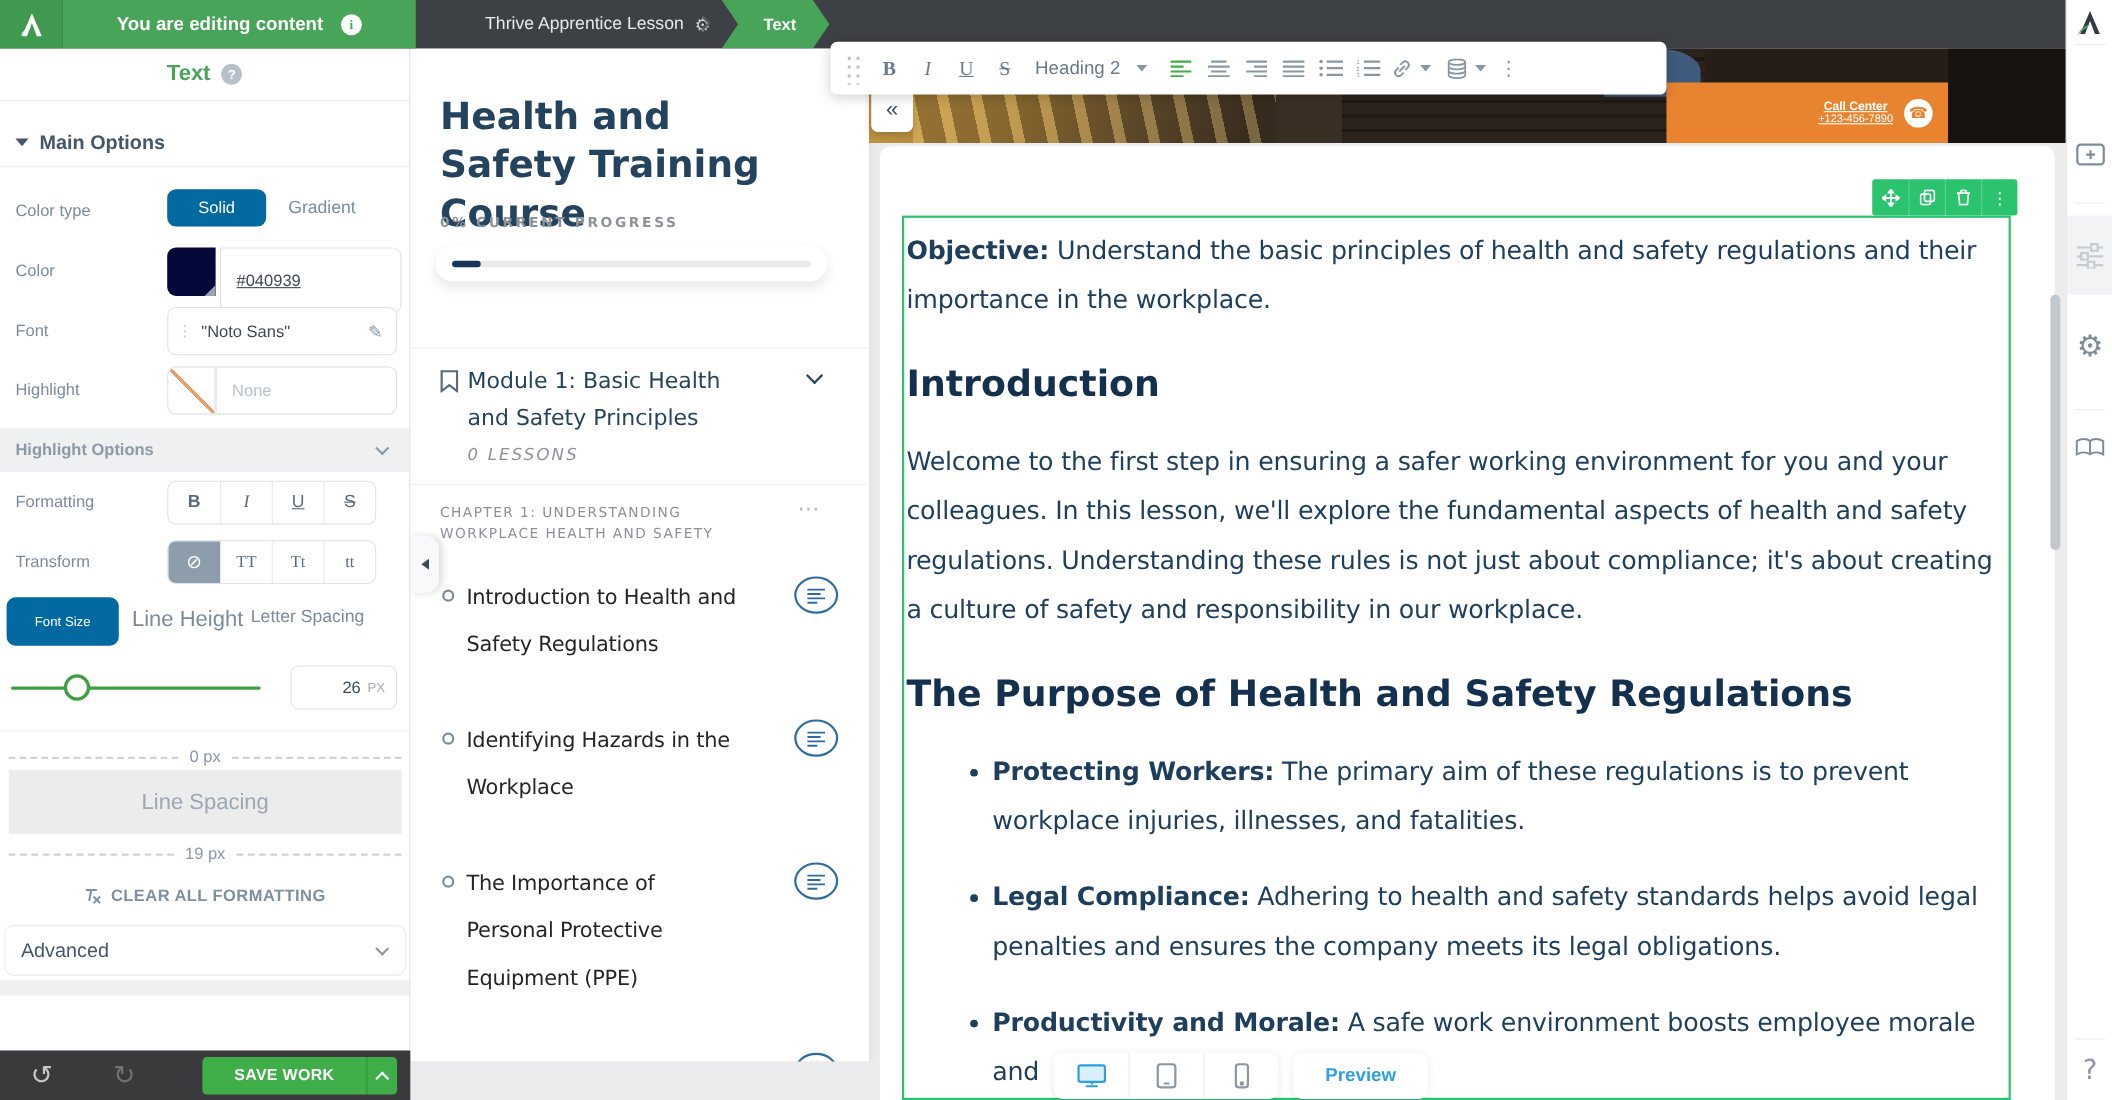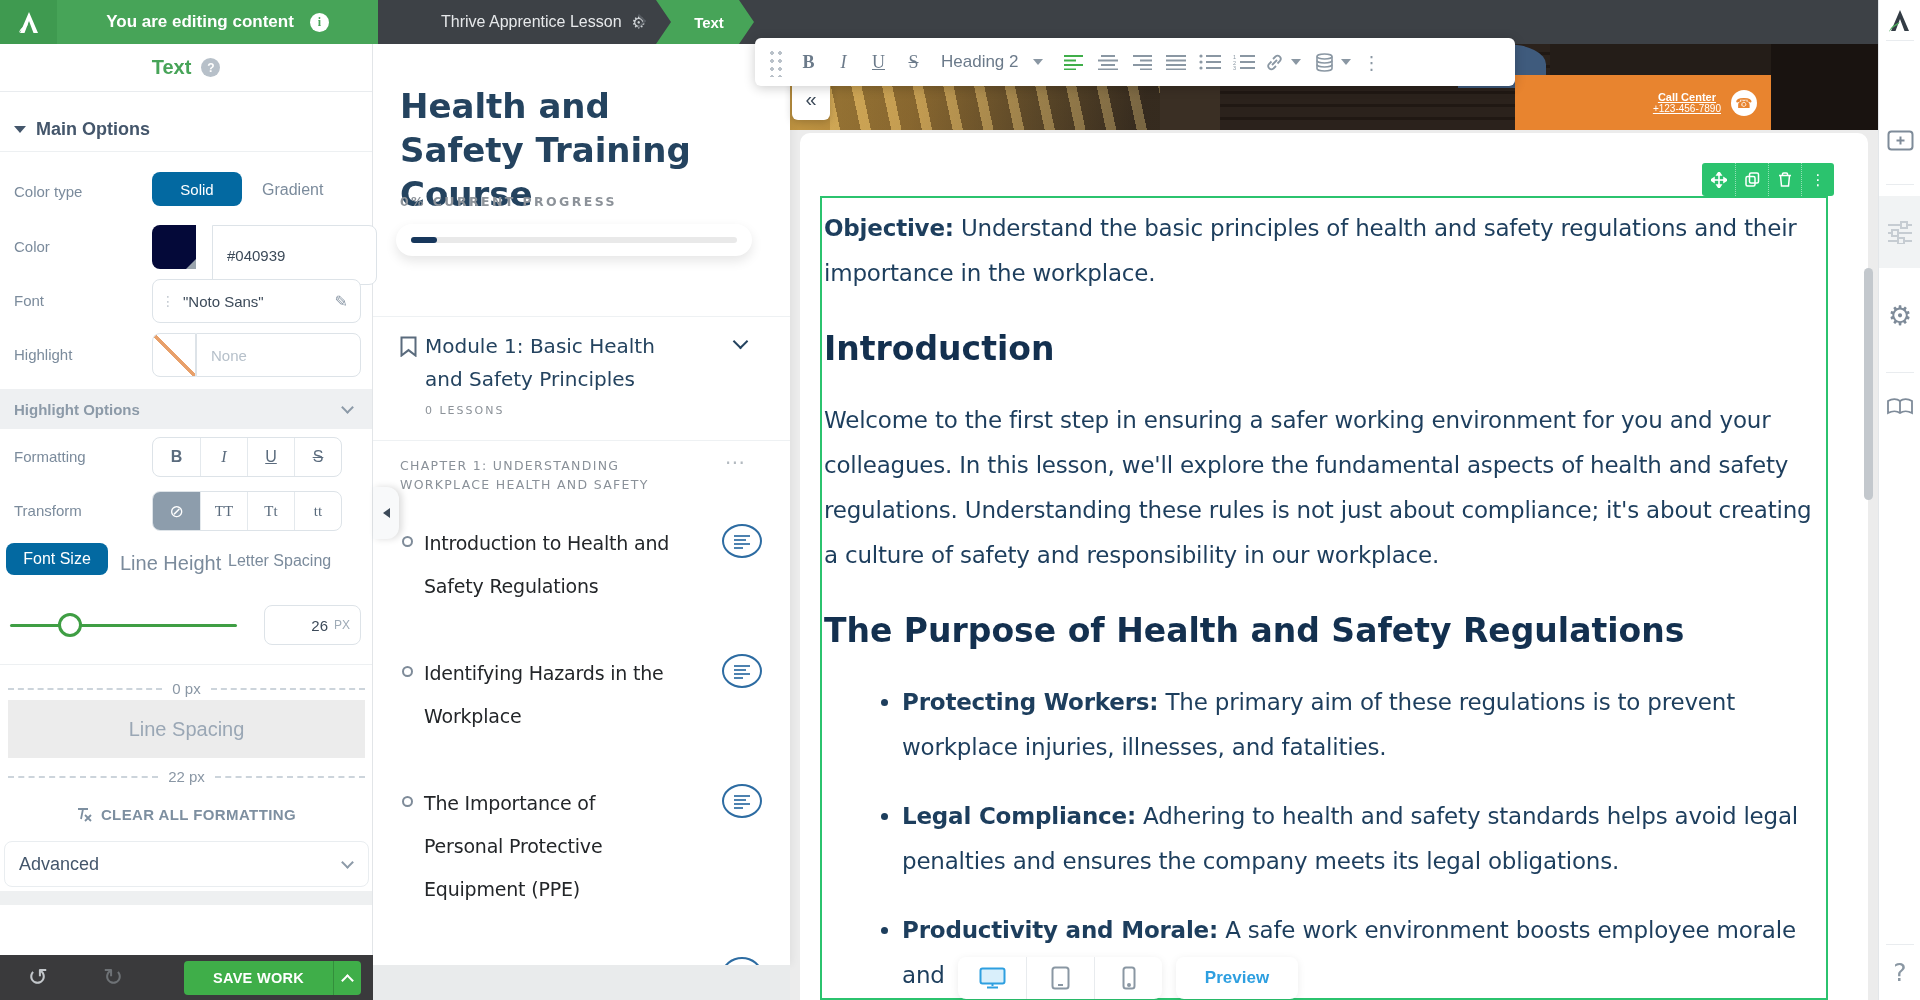--- a/index.html
+++ b/index.html
@@ -76,21 +76,21 @@
   .mid-font { font-family:"DejaVu Sans",sans-serif; }
   .course-title { left:27px; top:40px; width:335px; font-size:34px; line-height:44px;
                   font-weight:bold; color:#24435f; }
   .prog-label { left:27px; top:150px; font-size:12.5px; letter-spacing:2.4px; color:#8c9299; font-weight:600; }
   .prog-pill { left:23px; top:180px; width:356px; height:32px; border-radius:16px; background:#fff;
                box-shadow:0 5px 12px rgba(0,0,0,.10); }
   .prog-track { left:38px; top:193px; width:326px; height:6px; border-radius:3px; background:#e9e9e9; }
   .prog-fill { height:6px; border-radius:3px; background:#17375c; }
   .mid-div { left:0; width:417px; border-top:1px solid #eef1f3; }
   .module-title { left:52px; top:286px; width:250px; font-size:20px; line-height:33px; color:#24435f; }
-  .module-meta { left:52px; top:360px; font-size:11px; letter-spacing:2px; color:#8c9299; }
+  .module-meta { left:52px; top:360px; font-size:15px; letter-spacing:2px; color:#8c9299;font-style:italic; }
   .chev-nav { width:11px; height:11px; border-right:2.6px solid #24435f; border-bottom:2.6px solid #24435f;
               transform:rotate(45deg); }
   .chapter { left:27px; top:412px; width:285px; font-size:12.5px; letter-spacing:1.3px;
              line-height:19px; color:#8a9199; }
   .dots-h { left:352px; top:406px; color:#b3bac0; font-size:20px; font-family:"DejaVu Sans",sans-serif; }
   .lessons { left:27px; top:478px; width:363px; }
   .lesson { position:relative; padding-left:24px; min-height:86px; margin-bottom:44px; }
   .lesson-ring { position:absolute; left:2px; top:14px; width:11px; height:11px; border-radius:50%;
                  border:2px solid #7e8b99; }
   .lesson-txt { display:block; width:250px; font-size:19px; line-height:43px; color:#232629;
@@ -214,21 +214,21 @@
     </div>
 
     <span class="abs row-label" style="left:14px; top:139px;">Color type</span>
     <div class="abs chip ctr" style="left:152px; top:128px; width:90px; height:34px;">Solid</div>
     <span class="abs row-label" style="left:262px; top:137px; font-size:16px;">Gradient</span>
 
     <span class="abs row-label" style="left:14px; top:194px;">Color</span>
     <div class="abs" style="left:152px; top:181px; width:44px; height:44px; background:#040939; border-radius:8px 0 0 8px; overflow:hidden;">
       <span class="swatch-corner"></span>
     </div>
-    <div class="abs inp flex" style="left:212px; top:181px; width:165px; height:60px; border-radius:0 8px 8px 0; padding-left:14px;">
+    <div class="abs inp flex" style="left:200px; top:181px; width:165px; height:60px; border-radius:0 8px 8px 0; padding-left:14px;text-decoration:underline;">
       <span>#040939</span>
     </div>
 
     <span class="abs row-label" style="left:14px; top:248px;">Font</span>
     <div class="abs inp flex" style="left:152px; top:235px; width:209px; height:44px; border-radius:8px; padding:0 12px 0 8px; gap:8px;">
       <span class="glyph" style="color:#c3cad1; font-size:14px;">⋮</span>
       <span style="flex:1;">"Noto Sans"</span>
       <span class="glyph" style="color:#8b98a6; font-size:16px;">✎</span>
     </div>
 
@@ -252,41 +252,41 @@
     </div>
 
     <span class="abs row-label" style="left:14px; top:458px;">Transform</span>
     <div class="abs group" style="left:152px; top:447px;">
       <span class="cell glyph" style="background:#8d9dac; color:#fff; font-size:17px;">⊘</span>
       <span class="cell" style="font-family:'Liberation Serif',serif; font-size:15px;">TT</span>
       <span class="cell" style="font-family:'Liberation Serif',serif; font-size:15px;">Tt</span>
       <span class="cell" style="font-family:'Liberation Serif',serif; font-size:15px;">tt</span>
     </div>
 
-    <div class="abs chip ctr" style="left:6px; top:499px; width:102px; height:32px; font-size:16px;">Font Size</div>
+    <div class="abs chip ctr" style="left:6px; top:499px; width:102px; height:44px; font-size:12px;">Font Size</div>
     <span class="abs row-label" style="left:120px; top:508px; font-size:20px;">Line Height</span>
     <span class="abs row-label" style="left:228px; top:508px; font-size:16px;">Letter Spacing</span>
 
     <div class="abs" style="left:10px; top:580px; width:227px; height:3px; background:#3f9e44; border-radius:2px;"></div>
     <div class="abs" style="left:58px; top:569px; width:24px; height:24px; border-radius:50%; background:#fff; border:3px solid #3f9e44;"></div>
     <div class="abs inp flex" style="left:264px; top:561px; width:97px; height:40px; border-radius:8px; justify-content:flex-end; padding-right:10px; gap:6px;">
       <span>26</span>
       <span style="color:#9fabb7; font-size:12px;">PX</span>
     </div>
 
     <div class="abs" style="left:0; top:620px; width:372px; border-top:1px solid #edf0f2;"></div>
 
     <div class="abs dash-row" style="left:8px; top:636px; width:357px;">
       <span>0 px</span>
     </div>
     <div class="abs ctr" style="left:8px; top:656px; width:357px; height:58px; background:#ececec; color:#9aa7b5; font-size:20px;">
       <span>Line Spacing</span>
     </div>
     <div class="abs dash-row" style="left:8px; top:724px; width:357px;">
-      <span>22 px</span>
+      <span>19 px</span>
     </div>
 
     <div class="abs ctr" style="left:0; top:755px; width:372px; height:30px; gap:8px;">
       <svg width="17" height="17" viewBox="0 0 17 17">
         <path d="M2 3 h10 M7 3 L5 13" stroke="#7d8fa0" stroke-width="1.8" fill="none"></path>
         <path d="M9 9 L15 15 M15 9 L9 15" stroke="#7d8fa0" stroke-width="1.8"></path>
       </svg>
       <span style="color:#7d8fa0; font-size:15px; font-weight:bold; letter-spacing:.4px;">CLEAR ALL FORMATTING</span>
     </div>
 

